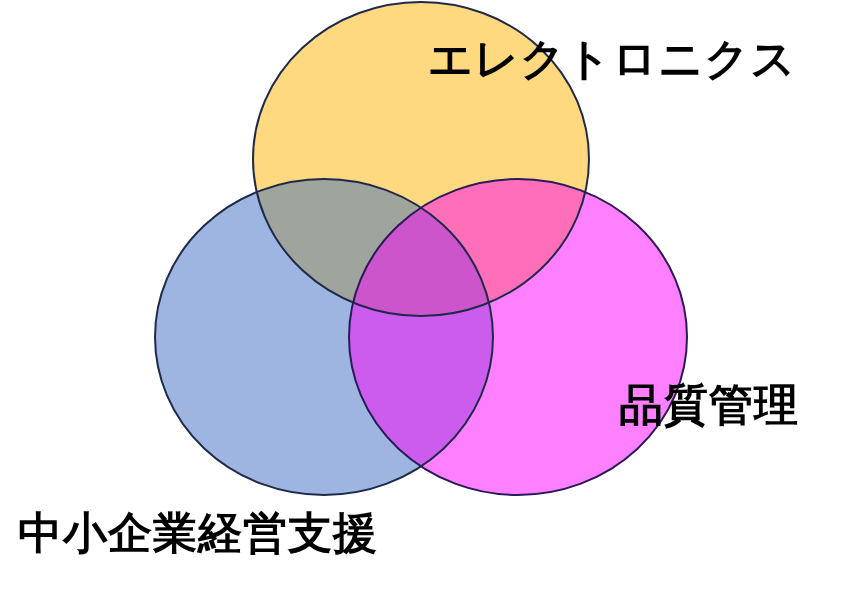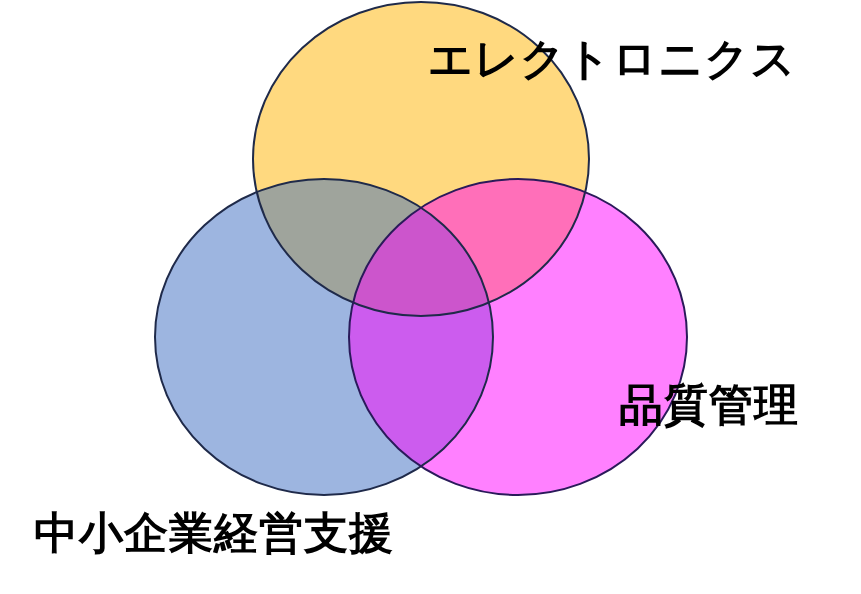--- a/index.html
+++ b/index.html
@@ -1,21 +1,21 @@
 <!DOCTYPE html>
 <html><head>
 <meta charset="utf-8">
 <style>
   html,body{margin:0;padding:0;background:#ffffff;}
   body{width:861px;height:594px;position:relative;overflow:hidden;font-family:"DejaVu Sans","Liberation Sans",sans-serif;}
   svg.venn{position:absolute;left:0;top:0;}
   .label{position:absolute;color:#000;font-weight:bold;font-size:44px;line-height:54px;white-space:nowrap;letter-spacing:1px;}
   .l-top{left:428px;top:32px;}
   .l-right{left:572px;top:378px;margin-left:47px;}
-  .l-left{left:34px;top:506px;}
+  .l-left{left:18px;top:506px;}
 </style>
 </head>
 <body>
 
 <svg class="venn" width="861" height="594" viewBox="0 0 861 594">
   <defs>
     <clipPath id="cTop">
         <ellipse cx="421" cy="159" rx="168" ry="157"></ellipse>
       </clipPath>
     <clipPath id="cLeft">

